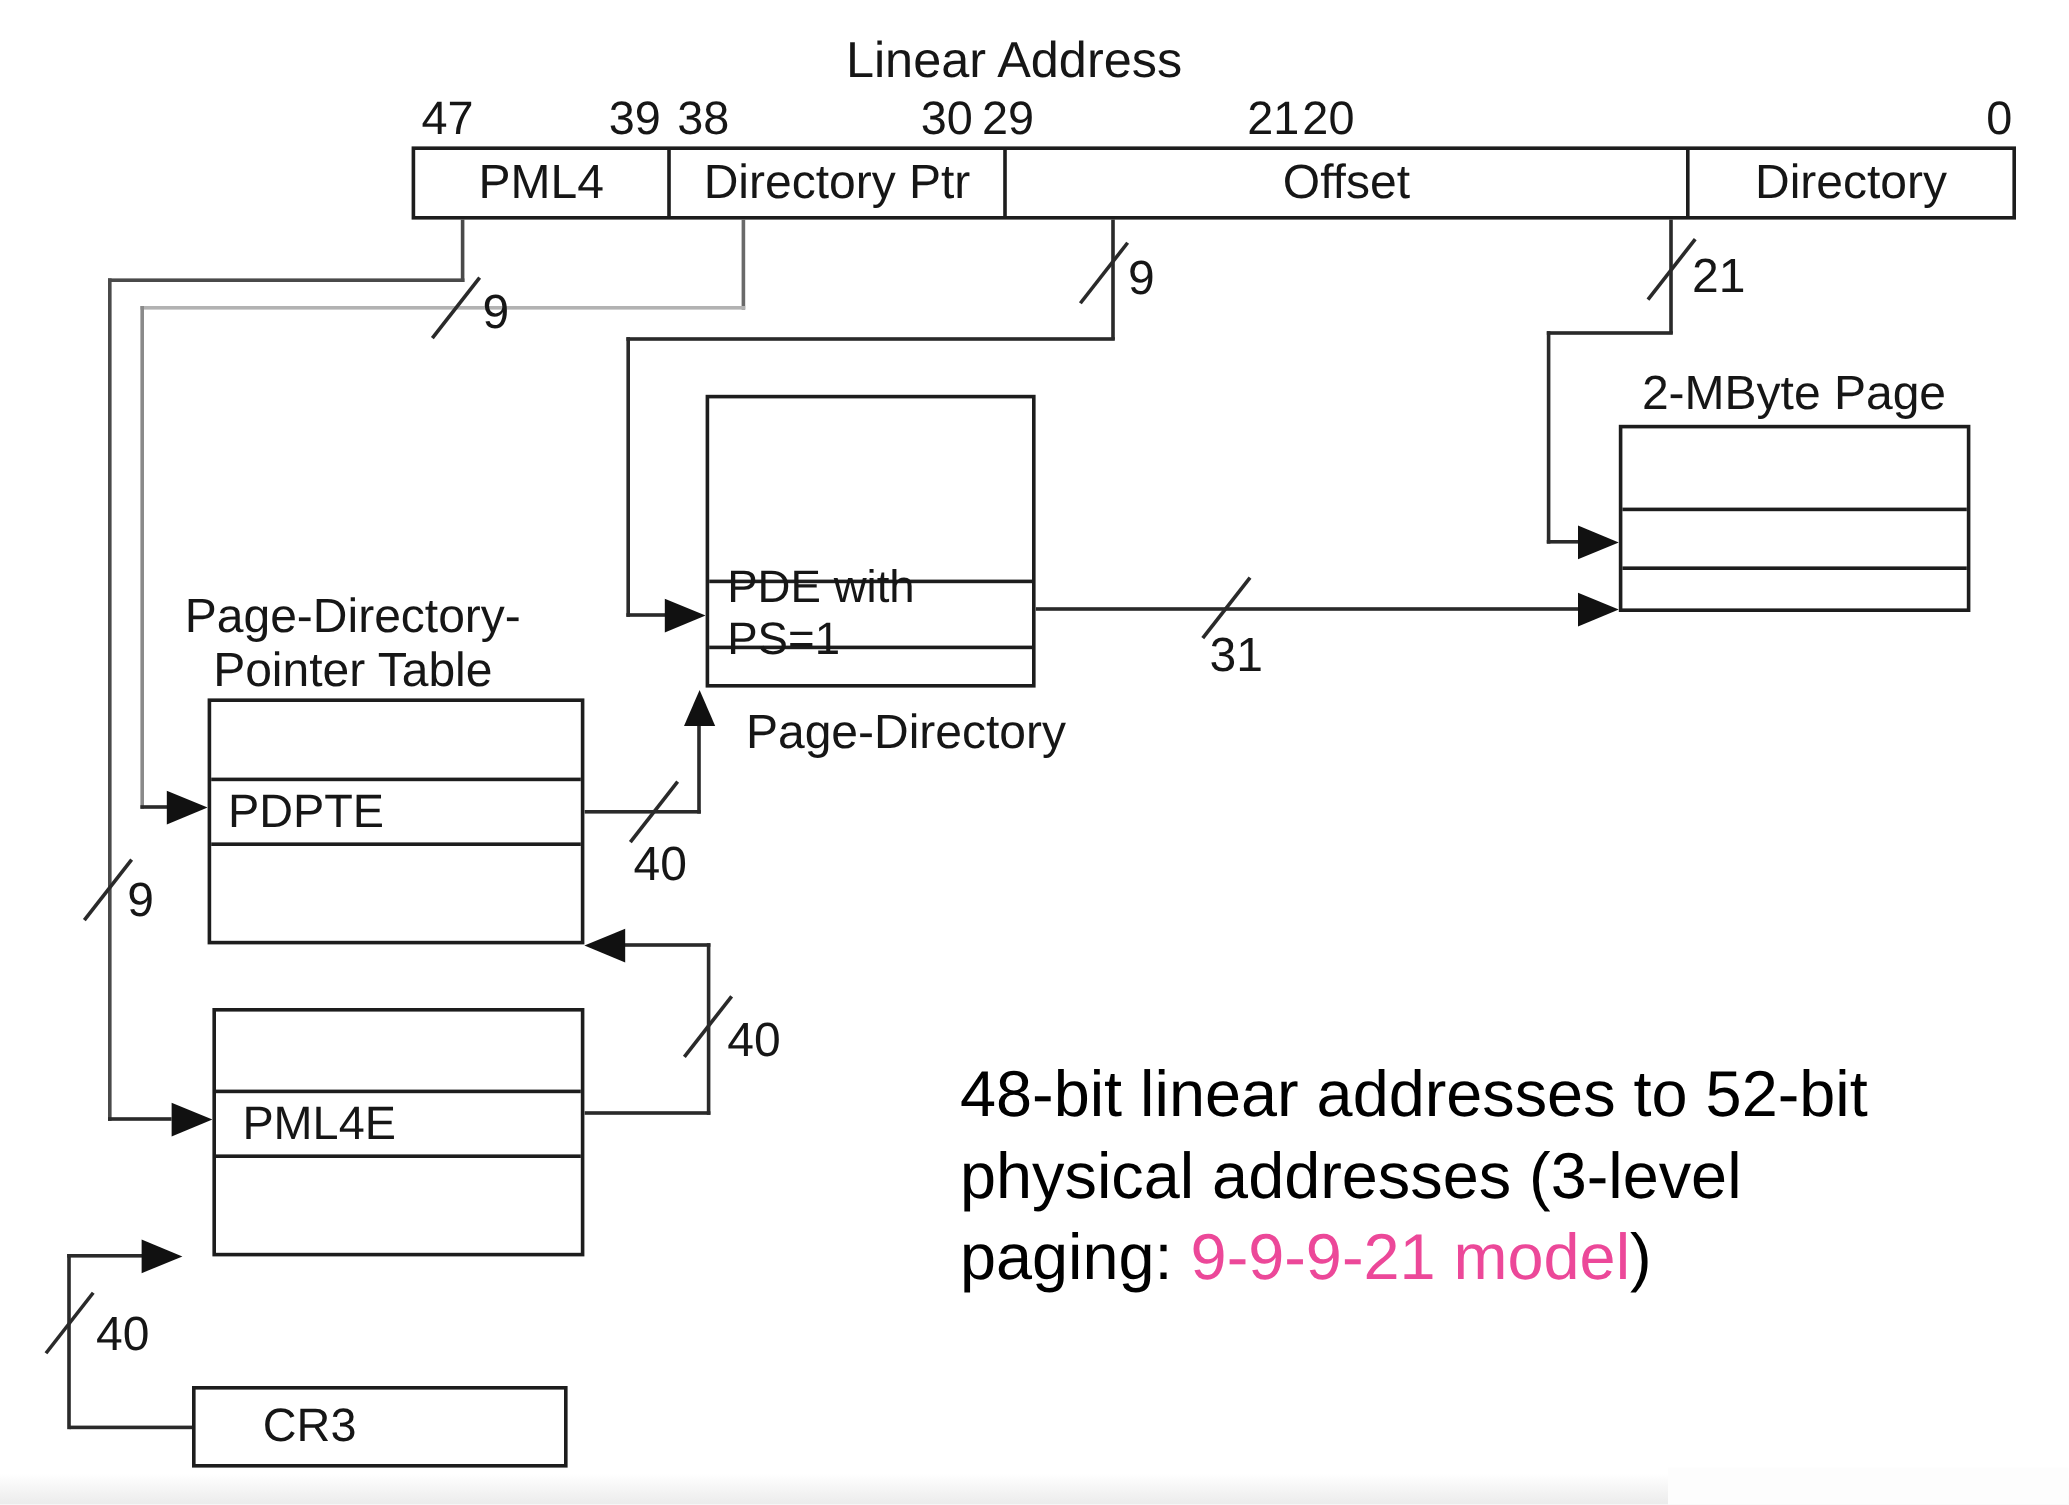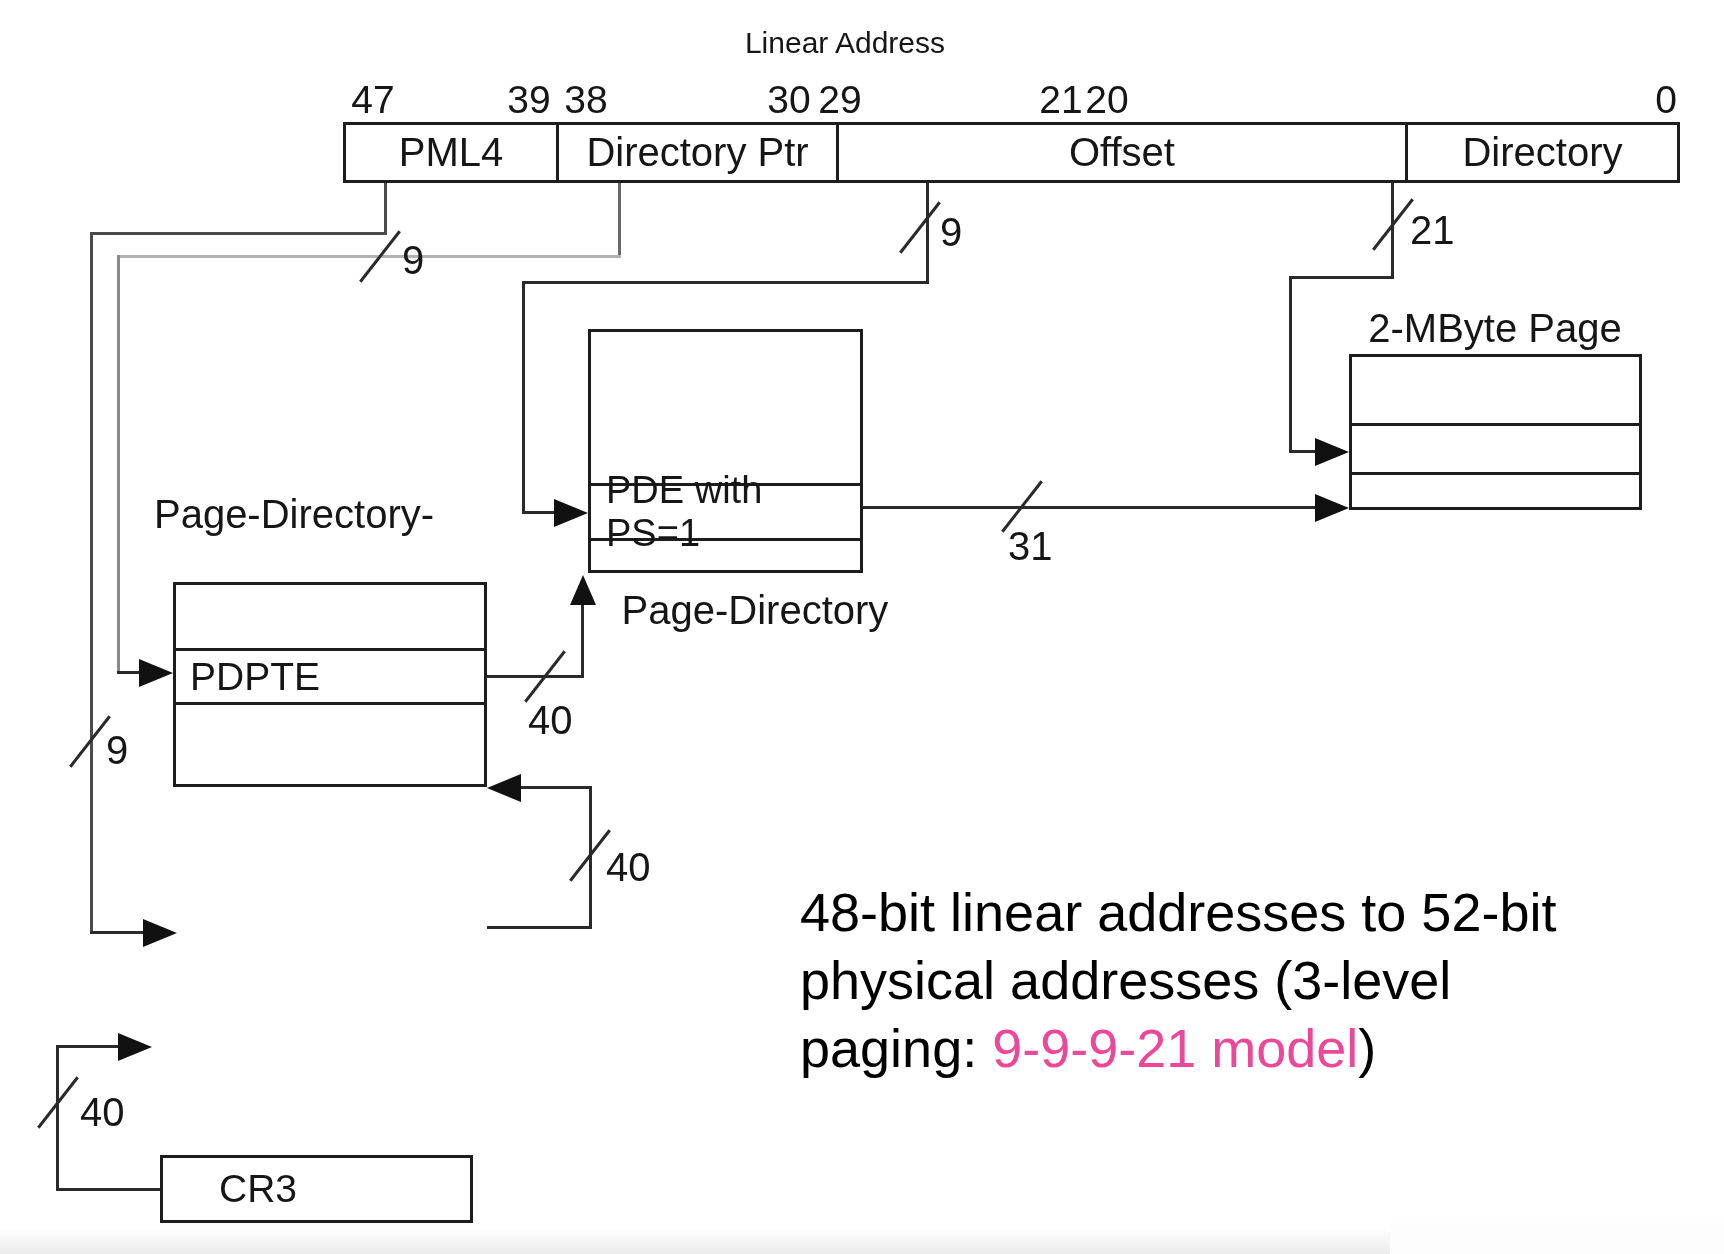--- a/index.html
+++ b/index.html
@@ -25,21 +25,21 @@
   .caption .blue{color:#ec4899;}
   .center{text-align:center;}
   .band{position:absolute;left:0;top:1228px;width:1724px;height:26px;background:linear-gradient(#ffffff,#ebebeb);}
   .band-patch{position:absolute;left:1390px;top:1223px;width:334px;height:31px;background:#fdfdfd;}
 </style>
 </head>
 <body>
 
 <div id="canvas">
 
-  <div class="lbl center" style="left:695px;top:26px;width:300px;font-size:30px;">Linear Address</div>
+  <div class="lbl center" style="left:695px;top:26px;width:300px;font-size:42px;">Linear Address</div>
 
   <div class="bit" style="left:373px;">47</div>
   <div class="bit" style="left:529px;">39</div>
   <div class="bit" style="left:586px;">38</div>
   <div class="bit" style="left:789px;">30</div>
   <div class="bit" style="left:840px;">29</div>
   <div class="bit" style="left:1061px;">21</div>
   <div class="bit" style="left:1107px;">20</div>
   <div class="bit" style="left:1666px;">0</div>
 
@@ -104,34 +104,40 @@
 
   <div class="ln" style="left:58px;top:1188px;width:102px;height:3px;"></div>
   <div class="ln" style="left:56px;top:1045px;width:3px;height:146px;"></div>
   <div class="ln" style="left:56px;top:1045px;width:64px;height:3px;"></div>
   <div class="arr-r" style="left:118px;top:1033px;"></div>
   <div class="slash" style="left:26px;top:1101px;"></div>
   <div class="num" style="left:80px;top:1090px;">40</div>
 
   <div class="lbl center" style="left:144px;top:492px;width:300px;line-height:45px;">
     <div>Page-Directory-</div>
+    <div>Pointer Table</div>
   </div>
   <div class="box" style="left:173px;top:582px;width:314px;height:205px;">
     <div class="divider" style="top:63px;"></div>
     <div class="divider" style="top:117px;"></div>
     <div class="row" style="top:63px;height:57px;padding-left:14px;">PDPTE</div>
   </div>
 
   <div class="box" style="left:588px;top:329px;width:275px;height:244px;">
     <div class="divider" style="top:151px;"></div>
     <div class="divider" style="top:206px;"></div>
     <div class="row" style="top:151px;height:58px;padding-left:15px;font-size:38px;">PDE with PS=1</div>
   </div>
   <div class="lbl center" style="left:615px;top:588px;width:280px;">Page-Directory</div>
 
+  <div class="box" style="left:177px;top:840px;width:310px;height:207px;">
+    <div class="divider" style="top:65px;"></div>
+    <div class="divider" style="top:119px;"></div>
+    <div class="row" style="top:65px;height:57px;padding-left:22px;">PML4E</div>
+  </div>
 
   <div class="box" style="left:160px;top:1155px;width:313px;height:68px;">
     <div class="row" style="top:0;height:62px;padding-left:56px;">CR3</div>
   </div>
 
   <div class="lbl center" style="left:1345px;top:306px;width:300px;">2-MByte Page</div>
   <div class="box" style="left:1349px;top:354px;width:293px;height:156px;">
     <div class="divider" style="top:66px;"></div>
     <div class="divider" style="top:115px;"></div>
   </div>

